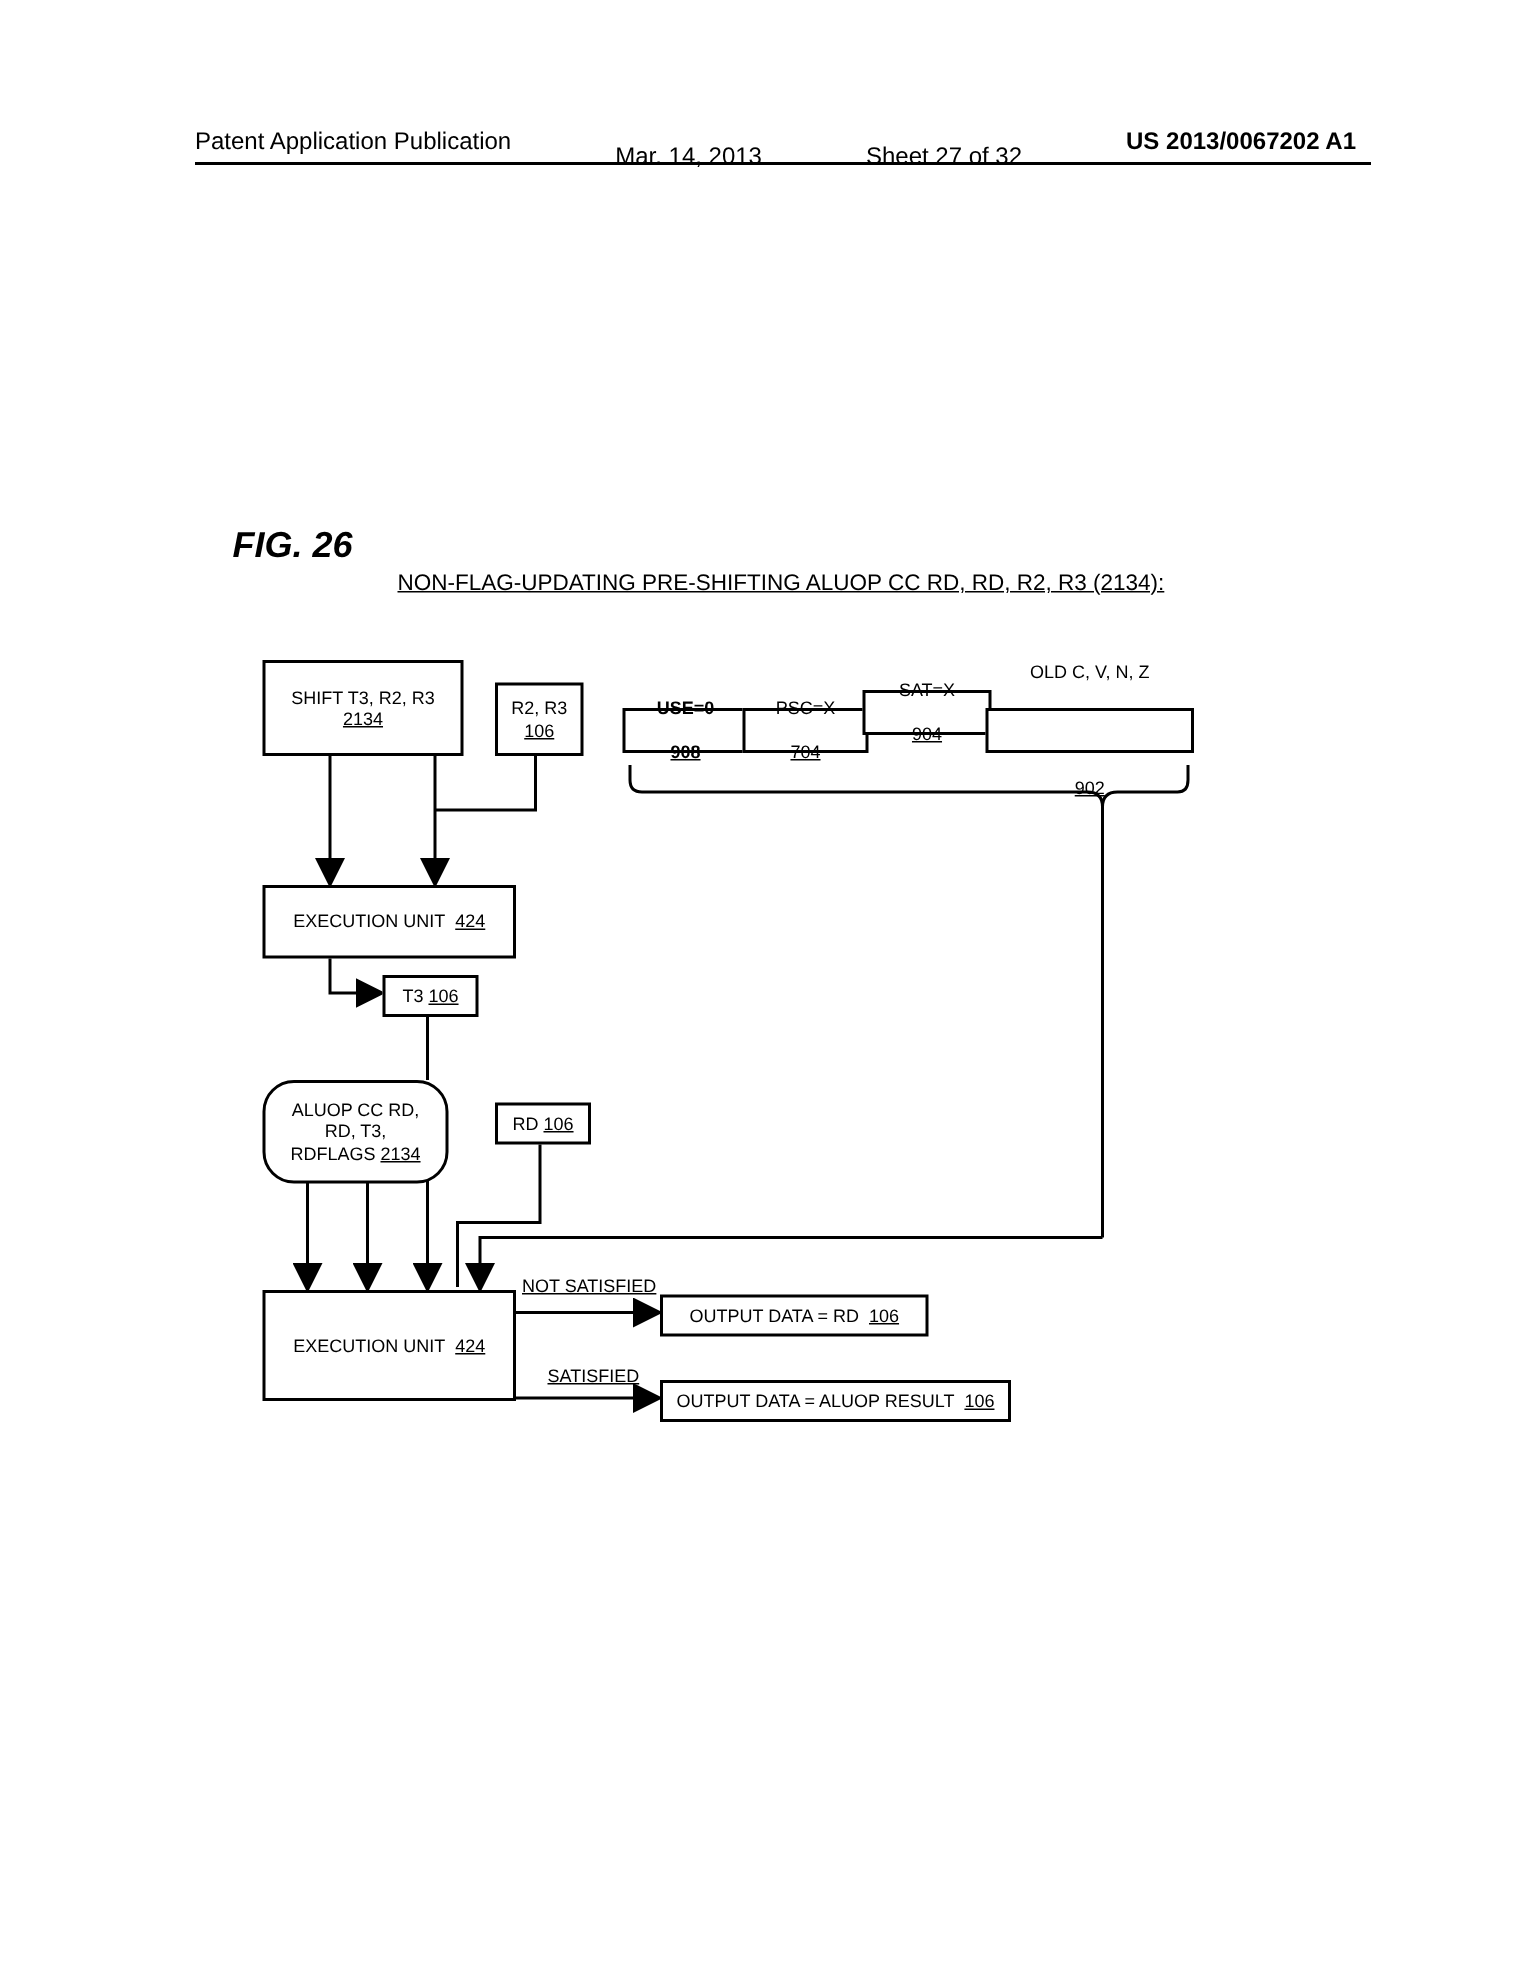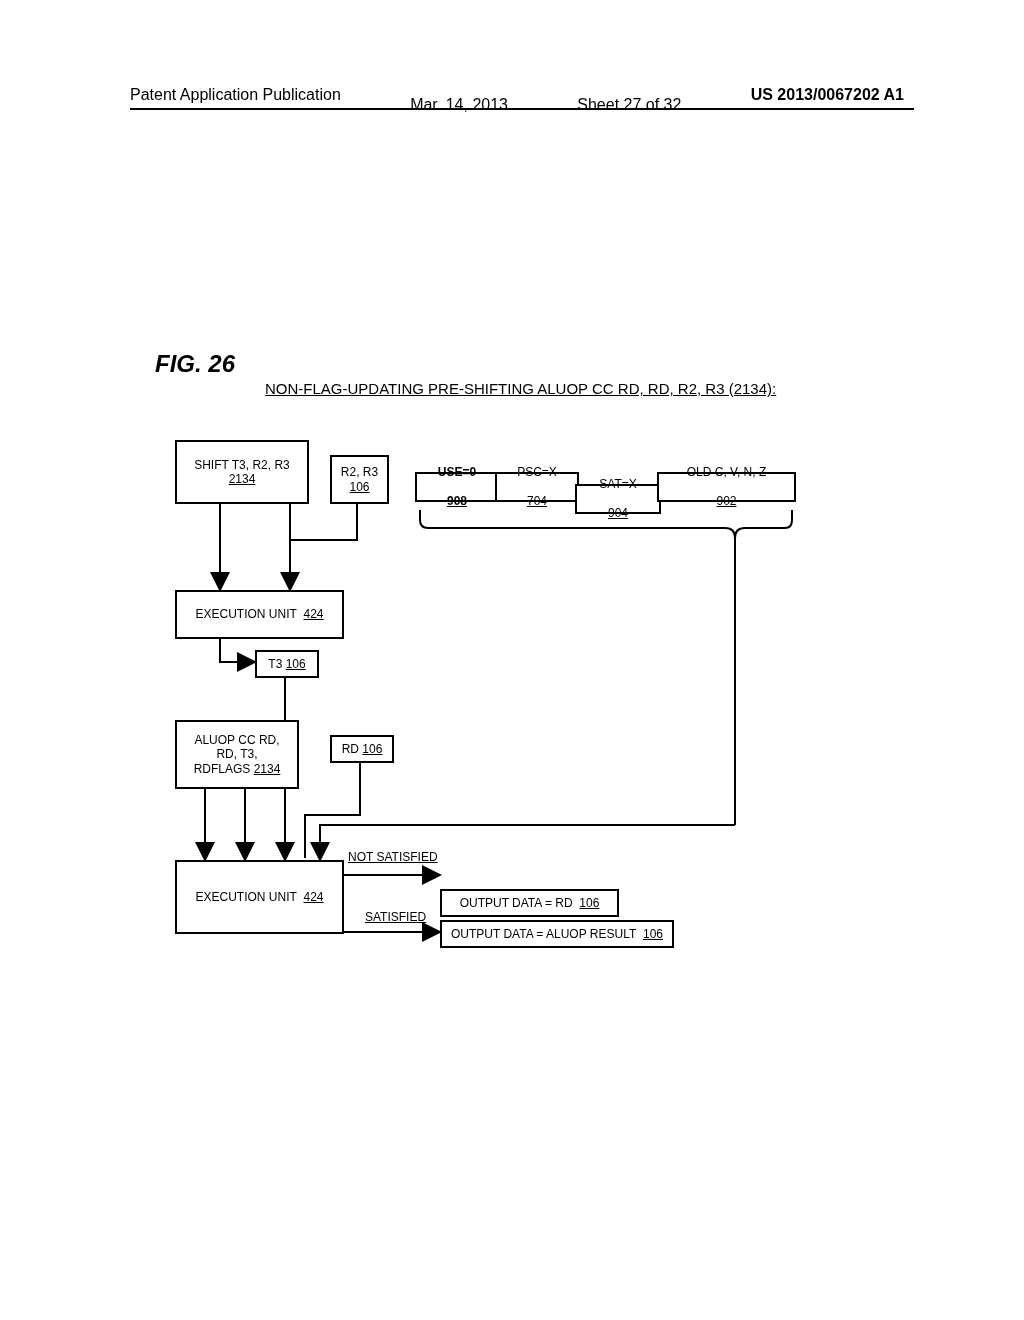--- a/index.html
+++ b/index.html
@@ -86,50 +86,50 @@
     width: 130px; height: 60px;
   }
   
   .b-r2r3 {
     top: 35px; left: 170px;
     width: 55px; height: 45px;
   }
   
   .b-use { top: 52px; left: 255px; width: 80px; height: 26px; font-weight: bold; }
   .b-psc { top: 52px; left: 335px; width: 80px; height: 26px; align-items: center; }
-  .b-sat { top: 64px; left: 415px; width: 82px; height: 26px; }
-  .b-old { top: 52px; left: 497px; width: 135px; height: 26px; }
+  .b-sat { top: 40px; left: 415px; width: 82px; height: 26px; }
+  .b-old { top: 52px; left: 497px; width: 135px; height: 26px; gap: 24px; }
   
   .b-exec1 {
     top: 170px; left: 15px;
     width: 165px; height: 45px;
   }
   
   .b-t3 {
     top: 230px; left: 95px;
     width: 60px; height: 24px;
   }
   
   .b-aluop {
     top: 300px; left: 15px;
-    width: 120px; height: 65px;
+    width: 120px; height: 65px; border-radius: 21px;
   }
   
   .b-rd {
     top: 315px; left: 170px;
     width: 60px; height: 24px;
   }
   
   .b-exec2 {
     top: 440px; left: 15px;
     width: 165px; height: 70px;
   }
   
   .b-out1 {
-    top: 469px; left: 280px;
+    top: 443px; left: 280px;
     width: 175px; height: 24px; align-items: center;
   }
   .b-out2 {
     top: 500px; left: 280px;
     width: 230px; height: 24px;
   }
   .edge-label {
     position: absolute;
     font-size: 12px;
     text-decoration: underline;

